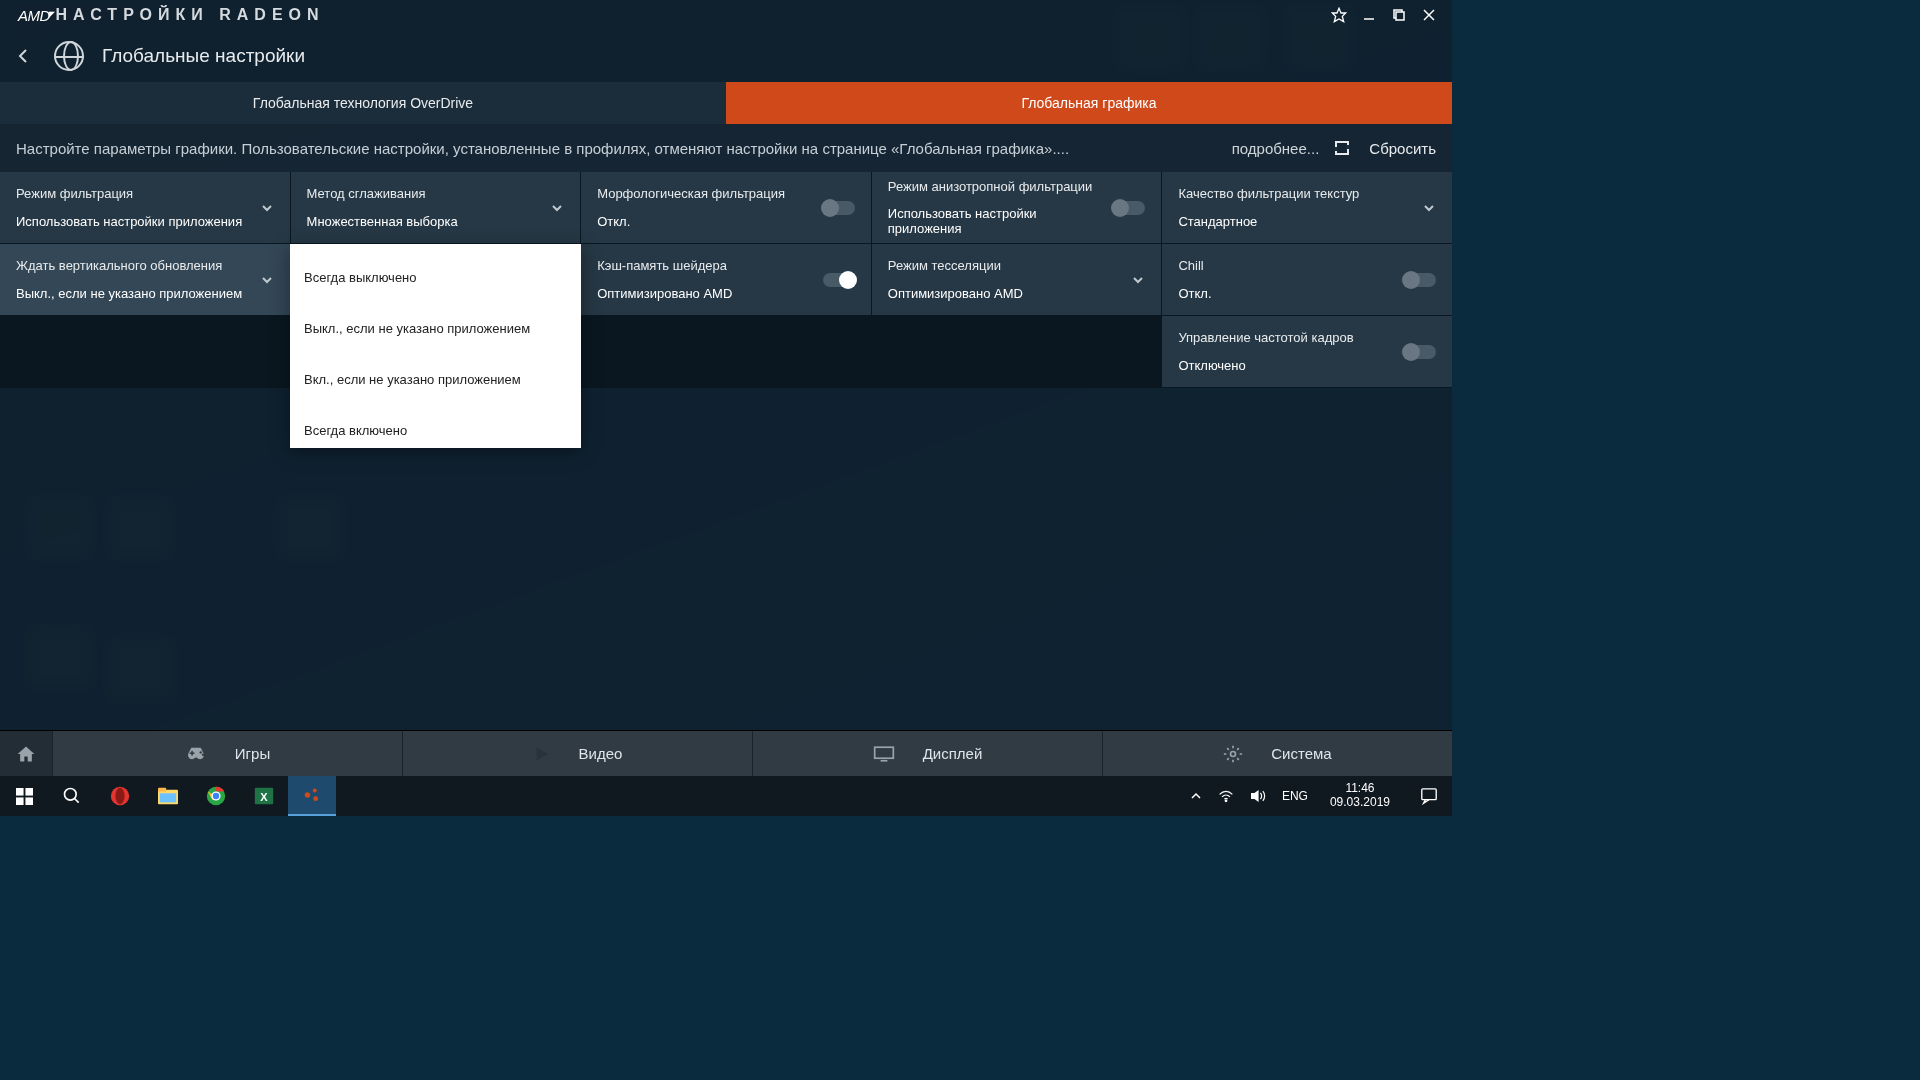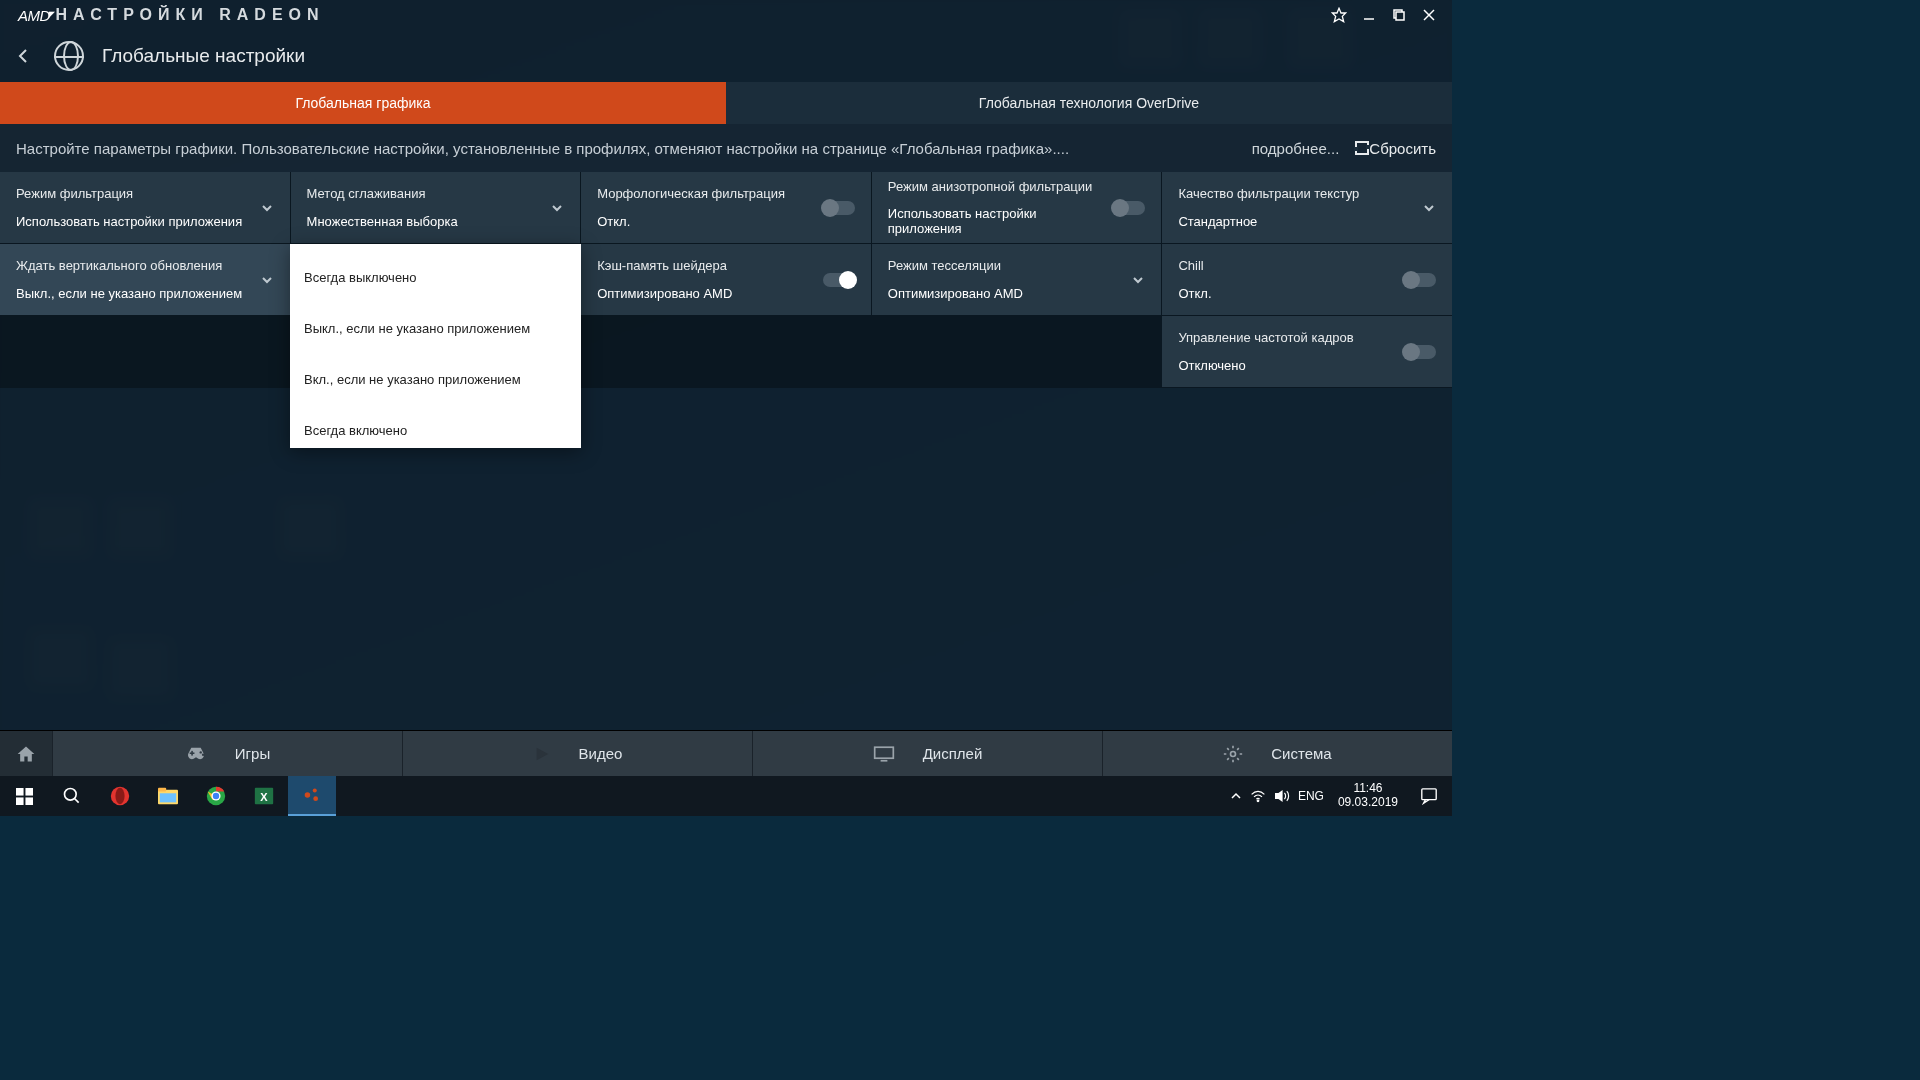--- a/index.html
+++ b/index.html
@@ -30,21 +30,21 @@
 
 
 .tabs { display: flex; height: 42px; }
 .tab { flex: 1; display: flex; align-items: center; justify-content: center; background: #1b2d3b; cursor: pointer; font-size: 14px; }
 .tab.active { background: #d0491b; color: #fff; }
 
 
 .info-row { height: 48px; display: flex; align-items: center; padding: 0 16px; gap: 16px; background: rgba(28,42,54,.55); font-size: 15px; }
 .info-text { color: #c7cfd6; flex: 1; white-space: nowrap; overflow: hidden; text-overflow: ellipsis; }
 .more-btn { color: #cfd6da; cursor: pointer; }
-.reset-btn { display: flex; align-items: center; gap: 0; cursor: pointer; color: #e8ebed; }
+.reset-btn { display: flex; align-items: center; gap: 20px; cursor: pointer; color: #e8ebed; }
 .reset-icn { width: 14px; height: 14px; border: 2px solid #e8ebed; position: relative; }
 .reset-icn::before,.reset-icn::after{content:"";position:absolute;width:4px;height:4px;background:#1b2d3b}
 .reset-icn::before{left:-3px;top:4px}.reset-icn::after{right:-3px;bottom:4px}
 
 
 .grid { display: grid; grid-template-columns: repeat(5, 1fr); gap: 1px; background: rgba(0,0,0,.3); position: relative; }
 .card { background: #263845; height: 71px; display: flex; align-items: center; padding: 0 16px; position: relative; cursor: pointer; }
 .card.selected { background: #334756; }
 .card .lbl { font-size: 13px; color: #e8ebed; line-height: 1.3; }
 .card .val { font-size: 13px; color: #ffffff; margin-top: 11px; }
@@ -61,21 +61,21 @@
 
 .bottom-nav { height: 46px; background: #303b44; display: flex; border-top: 1px solid #000; }
 .bn-home { width: 52px; background: #232d35; display: flex; align-items: center; justify-content: center; cursor: pointer; }
 .bn-item { flex: 1; display: flex; align-items: center; justify-content: center; gap: 28px; cursor: pointer; border-left: 1px solid #1a222a; font-size: 15px; color: #dfe5ea; }
 .icn { display: inline-flex; }
 
 
 .taskbar { position: absolute; left: 0; right: 0; bottom: 0; height: 40px; background: #101820; display: flex; align-items: center; color: #fff; }
 .tb-btn { width: 48px; height: 40px; display: flex; align-items: center; justify-content: center; cursor: pointer; }
 .tb-btn.active { background: #1e4a6d; border-bottom: 2px solid #5aa0d8; }
-.tray { display: flex; align-items: center; gap: 8px; padding: 0 6px 0 12px; font-size: 12px; }
+.tray { display: flex; align-items: center; gap: 16px; padding: 0 6px 0 12px; font-size: 12px; }
 .tray-time { text-align: center; line-height: 1.15; font-size: 12px; padding: 0 6px; }
 
 svg { display: block; }
 </style>
 </head>
 <body>
 
 <div class="desktop-bg"></div>
 <div class="folder-ghost" style="left:30px;top:500px"></div>
 <div class="folder-ghost" style="left:110px;top:500px"></div>
@@ -120,22 +120,22 @@
     <div class="back-btn">
       <svg width="10" height="16" viewBox="0 0 10 16" fill="none" stroke="#cfd6da" stroke-width="2">
           <polyline points="8 2 2 8 8 14"></polyline>
         </svg>
     </div>
     <div class="globe"></div>
     <div class="page-title">Глобальные настройки</div>
   </div>
 
   <div class="tabs">
+    <div class="tab">Глобальная технология OverDrive</div>
     <div class="tab active">Глобальная графика</div>
-    <div class="tab">Глобальная технология OverDrive</div>
   </div>
 
   <div class="info-row">
     <div class="info-text">Настройте параметры графики. Пользовательские настройки, установленные в профилях, отменяют настройки на странице «Глобальная графика»....</div>
     <div class="more-btn">подробнее...</div>
     <div class="reset-btn">
       <span class="reset-icn"></span>
       <span>Сбросить</span>
     </div>
   </div>

